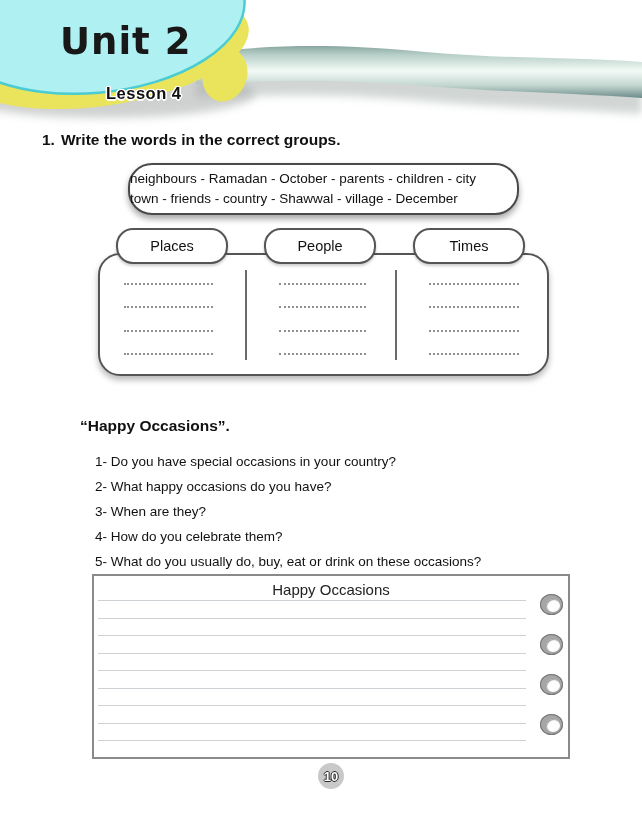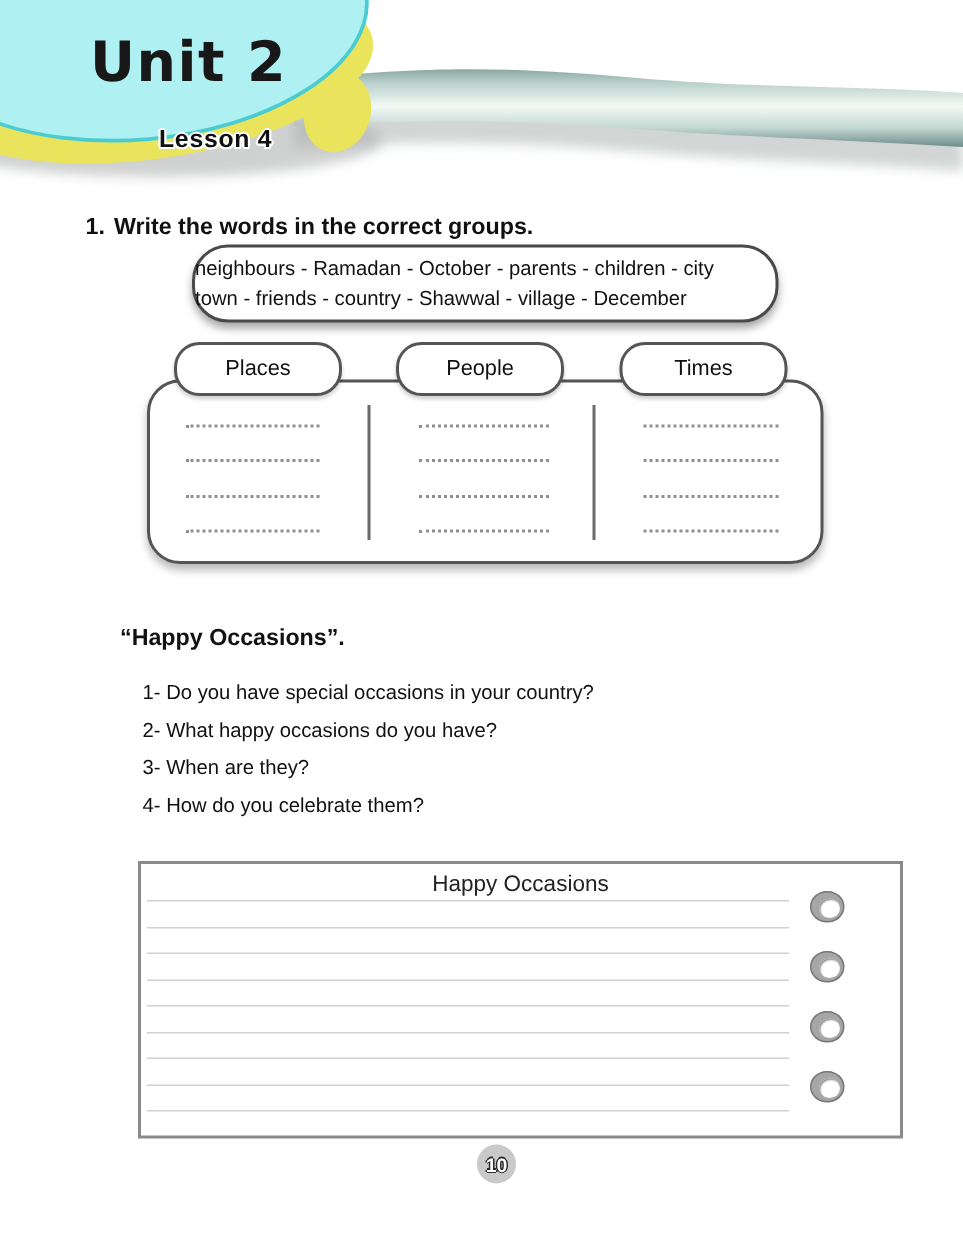--- a/index.html
+++ b/index.html
@@ -18,21 +18,21 @@
   .lesson-label {
     position:absolute; left:59px; top:84px;
     font-weight:bold; font-size:16.5px; color:#101010; letter-spacing:0.5px;
     text-shadow:-1.5px 0 #fff,1.5px 0 #fff,0 -1.5px #fff,0 1.5px #fff,
                 -1px -1px #fff,1px 1px #fff,-1px 1px #fff,1px -1px #fff;
     margin-left:47px;
   }
 
   
   .h-ex { position:absolute; font-weight:bold; font-size:15.5px; white-space:nowrap; }
-  .h1-row { left:57px; top:131px;margin-top:12px; }
+  .h1-row { left:42px; top:131px; }
   .h2-row1 { left:57px; top:398px; }
   .h2-row2 { left:80px; top:417px; }
   .h-num { display:inline-block; margin-right:6px; }
   .questions { position:absolute; left:95px; top:442px; font-size:13.5px;margin-top:12px; }
   .q-item { height:14px; margin-bottom:11px; white-space:nowrap; }
 
   
   .word-bank {
     position:absolute; left:128px; top:163px; width:387px; height:48px;
     background:#fff; border:2px solid #4a4a4a; border-radius:24px;
@@ -58,21 +58,21 @@
   .v-div-1 { left:145px; } .v-div-2 { left:295px; }
   .dot-line { position:absolute; height:0; border-bottom:2px dotted #8f8f8f; }
   .c1 { left:24px;  width:89px; }
   .c2 { left:179px; width:87px; }
   .c3 { left:329px; width:90px; }
   .r1 { top:28px; } .r2 { top:51px; } .r3 { top:75px; } .r4 { top:98px; }
 
   
   .writing-box {
     position:absolute; left:92px; top:574px; width:474px; height:181px;
-    background:#fff; border:2px solid #8a8a8a;padding-left:32px;
+    background:#fff; border:2px solid #8a8a8a;
   }
   .writing-title {
     position:absolute; left:0; top:5px; width:100%; text-align:center;
     font-size:15px; color:#222;
   }
   .w-line { position:absolute; left:4px; width:428px; height:0; border-bottom:1px solid #ccd2d6; }
   .binder-hole {
     position:absolute; left:446px; width:23px; height:21px; border-radius:50%;
     background:#a6a6a6; box-shadow:inset 0 0 0 1px #787878;
   }
@@ -148,20 +148,21 @@
     <div class="dot-line c3 r4"></div>
   </div>
 
   <div class="h-ex h2-row2">“Happy Occasions”.</div>
 
   <div class="questions">
     <div class="q-item">1- Do you have special occasions in your country?</div>
     <div class="q-item">2- What happy occasions do you have?</div>
     <div class="q-item">3- When are they?</div>
     <div class="q-item">4- How do you celebrate them?</div>
+    <div class="q-item">5- What do you usually do, buy, eat or drink on these occasions?</div>
   </div>
 
   <div class="writing-box">
     <div class="writing-title">Happy Occasions</div>
     <div class="w-line" style="top:24px"></div>
     <div class="w-line" style="top:42px"></div>
     <div class="w-line" style="top:59px"></div>
     <div class="w-line" style="top:77px"></div>
     <div class="w-line" style="top:94px"></div>
     <div class="w-line" style="top:112px"></div>

